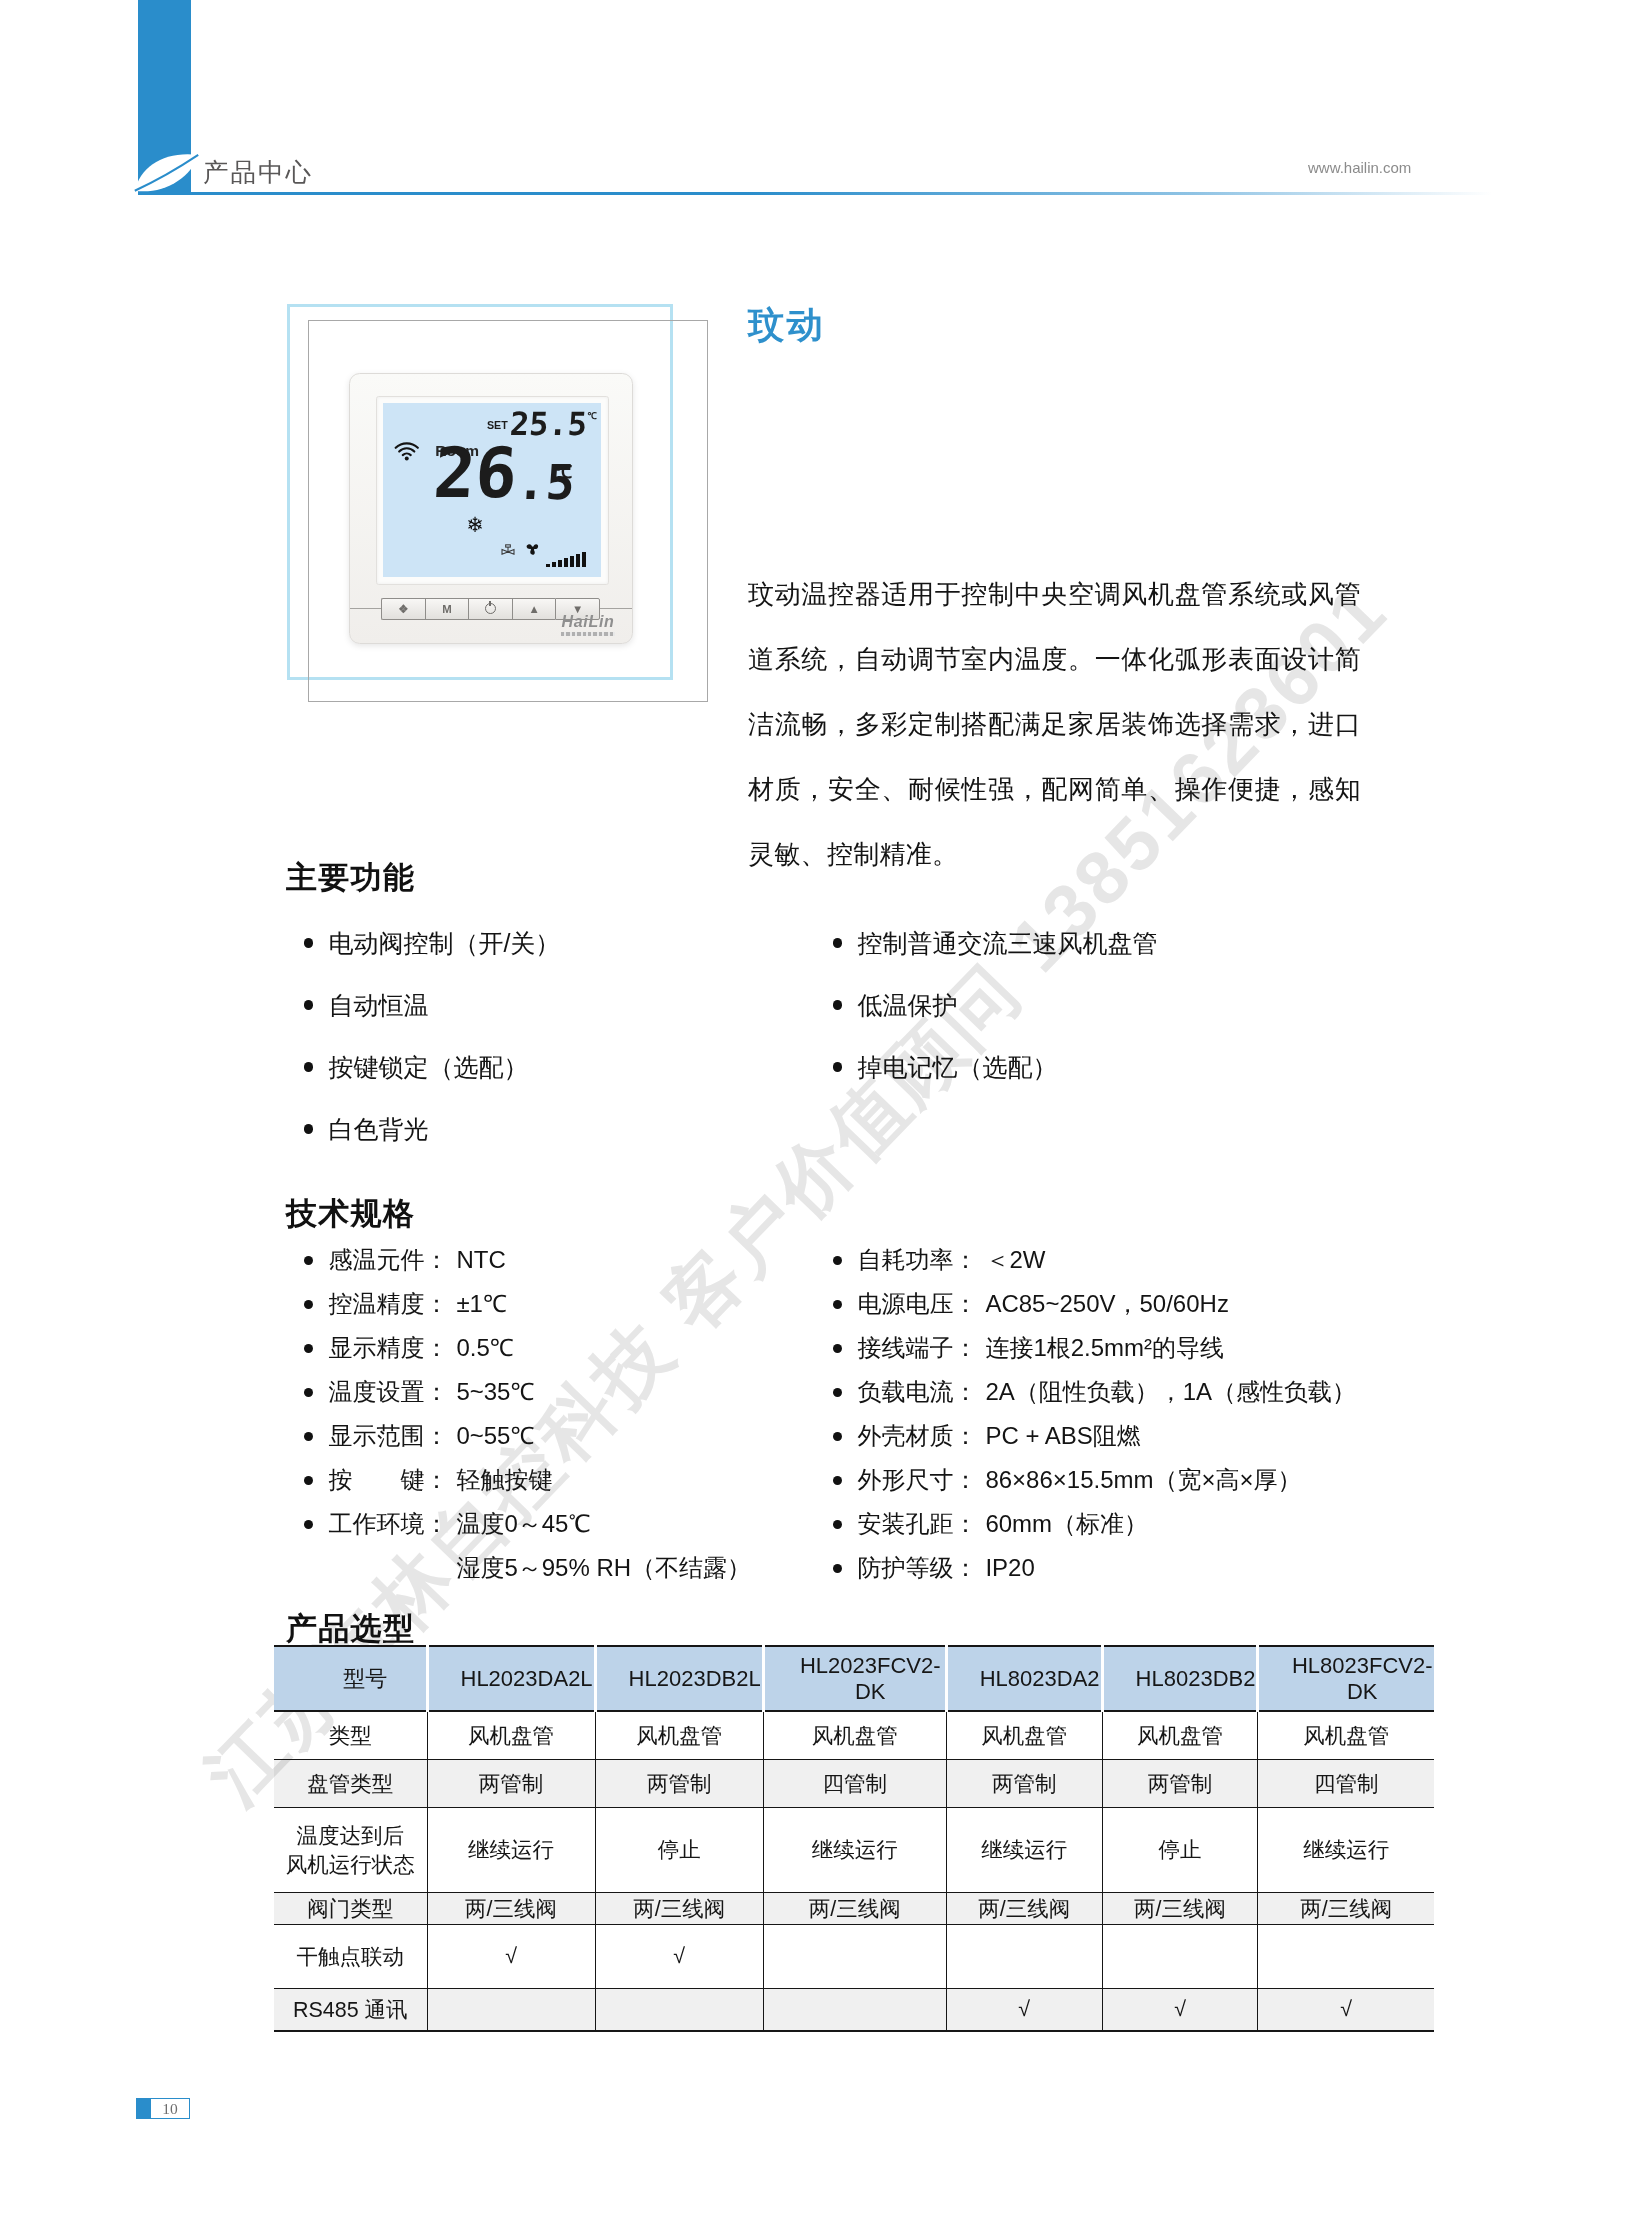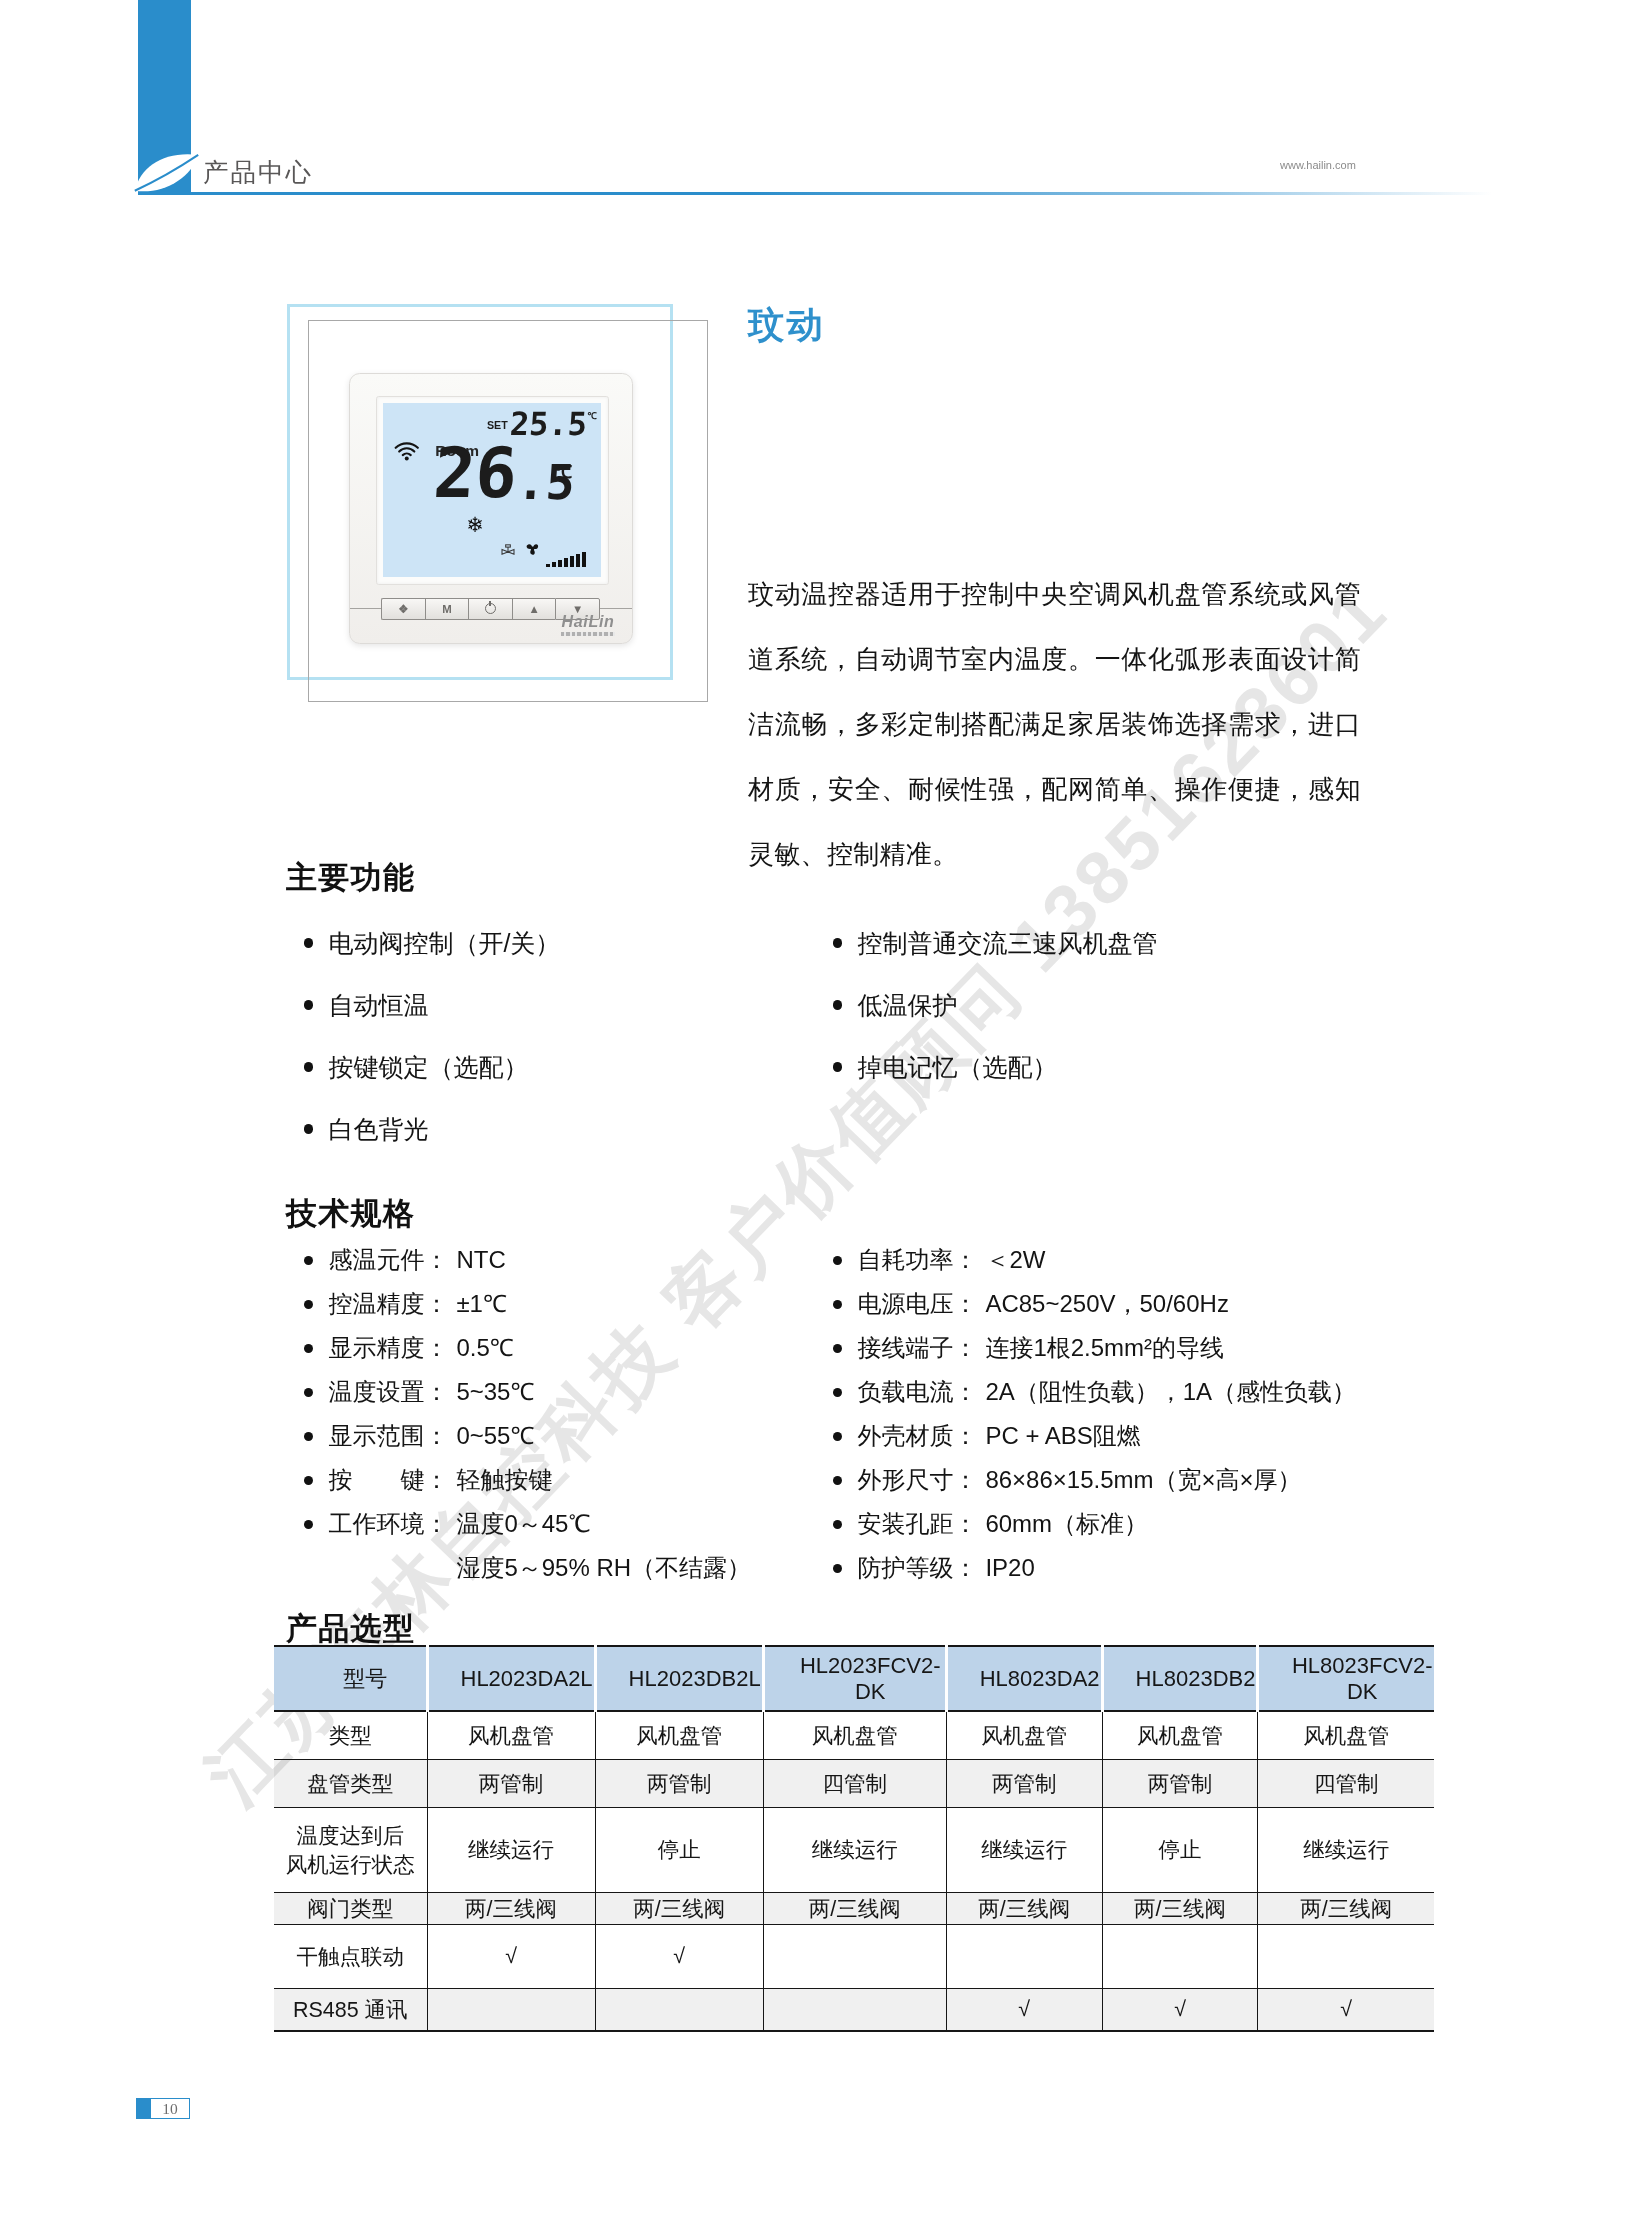--- a/index.html
+++ b/index.html
@@ -9,21 +9,21 @@
   
   .watermark{position:absolute;left:222px;top:1740px;transform:rotate(-46deg);transform-origin:0 50%;
              font-size:75px;font-weight:bold;letter-spacing:4px;color:#e6e6e6;white-space:nowrap;z-index:0;}
 
   
   .hdr-block{position:absolute;left:138px;top:0;width:53px;height:195px;background:#2a8dcb;z-index:1;}
   .hdr-leaf{position:absolute;left:132px;top:148px;width:69px;height:51px;z-index:2;}
   .hdr-title{position:absolute;left:203px;top:155px;font-size:25.5px;color:#595757;letter-spacing:2px;z-index:1;}
   .hdr-line{position:absolute;left:138px;top:192px;width:1354px;height:2.7px;z-index:1;
             background:linear-gradient(90deg,#2a8dcb 0%,#2a8dcb 45%,#8fc3e4 78%,rgba(190,220,240,0) 100%);}
-  .hdr-site{position:absolute;left:1280px;top:159px;font-size:11px;color:#8b8b8b;z-index:1;}
+  .hdr-site{position:absolute;left:1308px;top:159px;font-size:15px;color:#8b8b8b;z-index:1;}
 
   
   .frame-cyan{position:absolute;left:287px;top:304px;width:380px;height:370px;border:3.4px solid #b5e1f2;z-index:1;}
   .frame-gray{position:absolute;left:308px;top:320px;width:398px;height:380px;border:1.3px solid #a8a8a8;z-index:1;}
 
   
   .device{position:absolute;left:349px;top:373px;width:282px;height:269px;border-radius:10.7px;z-index:2;
           background:linear-gradient(180deg,#fafaf8,#f0eeeb);border:0.7px solid #dddbd8;box-shadow:0 2px 6.7px rgba(0,0,0,.10);}
   .bezel{position:absolute;left:25.5px;top:21.5px;width:231px;height:187px;background:#fcfcfb;border:0.7px solid #e2e0dd;
          border-radius:2.7px;box-shadow:inset 0 0 3.4px rgba(0,0,0,.07);}

